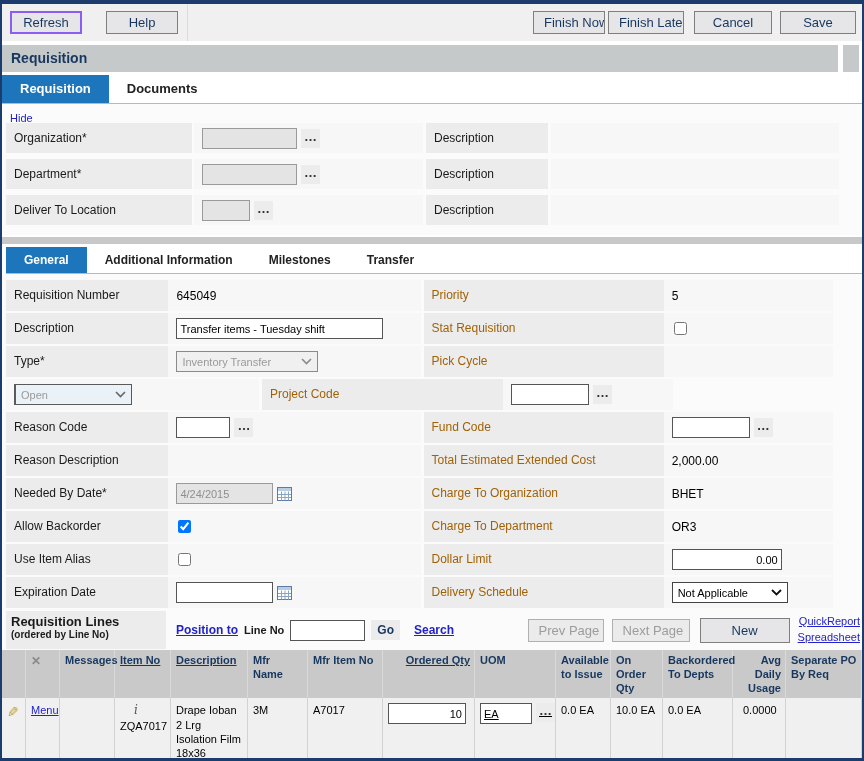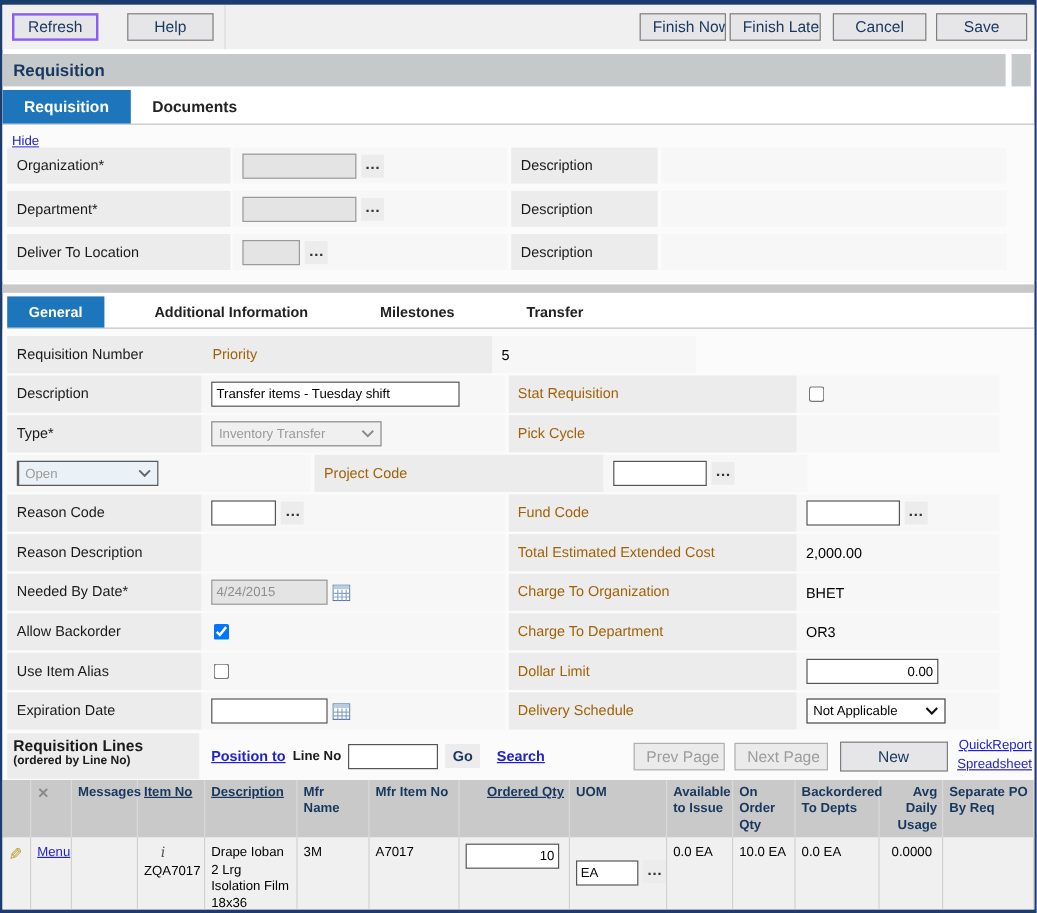--- a/index.html
+++ b/index.html
@@ -161,31 +161,34 @@
         <input class="tinput dis" style="width: 48px;" value="">
         <span class="dots">…</span>
       </div>
       <div class="hdesc">Description</div>
       <div class="hfill"></div>
     </div>
   </div>
 
   <div class="section-divider"></div>
 
-  <div class="tabs detail-tabs" style="margin-left:4px;gap:24px;">
+  <div class="tabs detail-tabs" style="margin-left:4px;">
     <div class="tab active">General</div>
     <div class="tab">Additional Information</div>
     <div class="tab">Milestones</div>
     <div class="tab">Transfer</div>
   </div>
 
   <div class="form-area">
 
     <div class="frow">
       <div class="flabel">Requisition Number</div>
+      <div class="fvalue">
+          <span>645049</span>
+        </div>
       <div class="flabel2">Priority</div>
       <div class="fvalue2">
           <span>5</span>
         </div>
     </div>
 
     <div class="frow">
       <div class="flabel">Description</div>
       <div class="fvalue">
         <input class="tinput" style="width: 207px;" value="Transfer items - Tuesday shift">
@@ -364,21 +367,21 @@
       <div class="td c3">
         <span class="info-i">i</span>
         <span>ZQA7017</span>
       </div>
       <div class="td c4">Drape Ioban 2 Lrg Isolation Film 18x36</div>
       <div class="td c5">3M</div>
       <div class="td c6">A7017</div>
       <div class="td c7">
         <input class="tinput right" style="width: 78px;" value="10">
       </div>
-      <div class="td c8" style="display:flex; align-items:flex-start; padding-top:19px;">
+      <div class="td c8" style="display:flex; align-items:flex-start; padding-top:5px;text-decoration:underline;">
         <input class="tinput" style="width: 52px;" value="EA">
         <span class="dots">…</span>
       </div>
       <div class="td c9">0.0 EA</div>
       <div class="td c10">10.0 EA</div>
       <div class="td c11">0.0 EA</div>
       <div class="td c12" style="text-align:left; padding-left:10px;">0.0000</div>
       <div class="td c13"></div>
     </div>
   </div>

